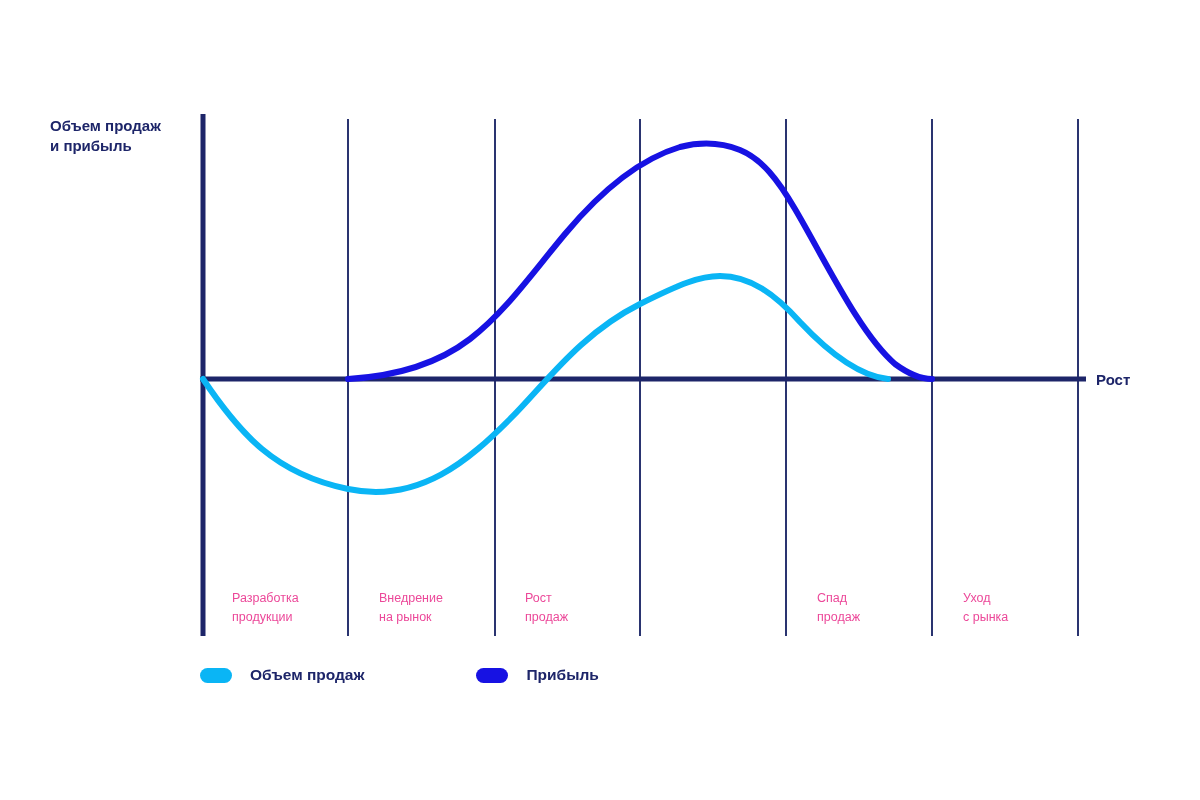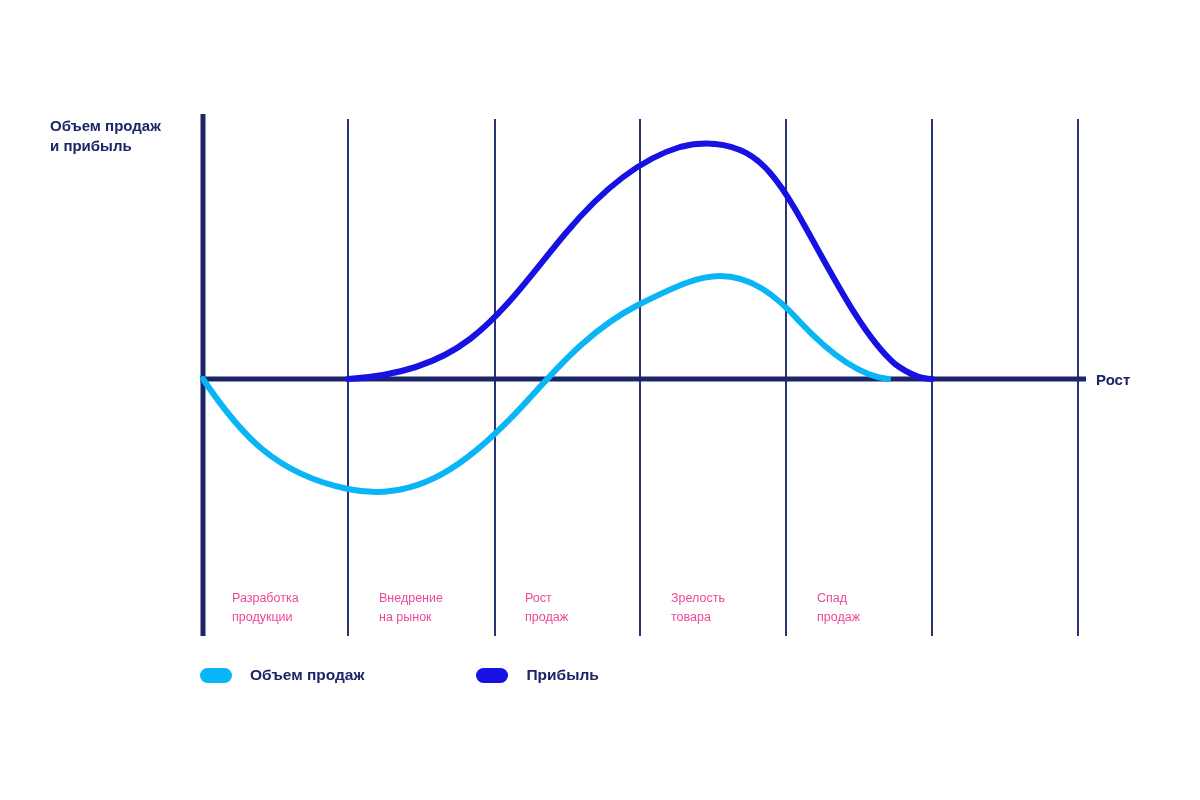--- a/index.html
+++ b/index.html
@@ -123,24 +123,24 @@
 и прибыль</div>
 
   <div class="axis-title" id="x-axis-title">Рост</div>
 
   <div class="stage-label" style="left:232px; top:585px; width:130px;">Разработка
 продукции</div>
   <div class="stage-label" style="left:379px; top:585px; width:130px;">Внедрение
 на рынок</div>
   <div class="stage-label" style="left:525px; top:585px; width:130px;">Рост
 продаж</div>
-  <div class="stage-label" style="left:671px; top:585px; width:130px;">Зрелость
-товара</div>
   <div class="stage-label" style="left:817px; top:585px; width:130px;">Спад
 продаж</div>
+  <div class="stage-label" style="left:963px; top:585px; width:130px;">Уход
+с рынка</div>
 
   <div id="legend">
     <div class="legend-item">
       <span class="legend-swatch" style="background:#0ab5f5;"></span>
       <span class="legend-text">Объем продаж</span>
     </div>
     <div class="legend-item">
       <span class="legend-swatch" style="background:#1712e3;"></span>
       <span class="legend-text">Прибыль</span>
     </div>

